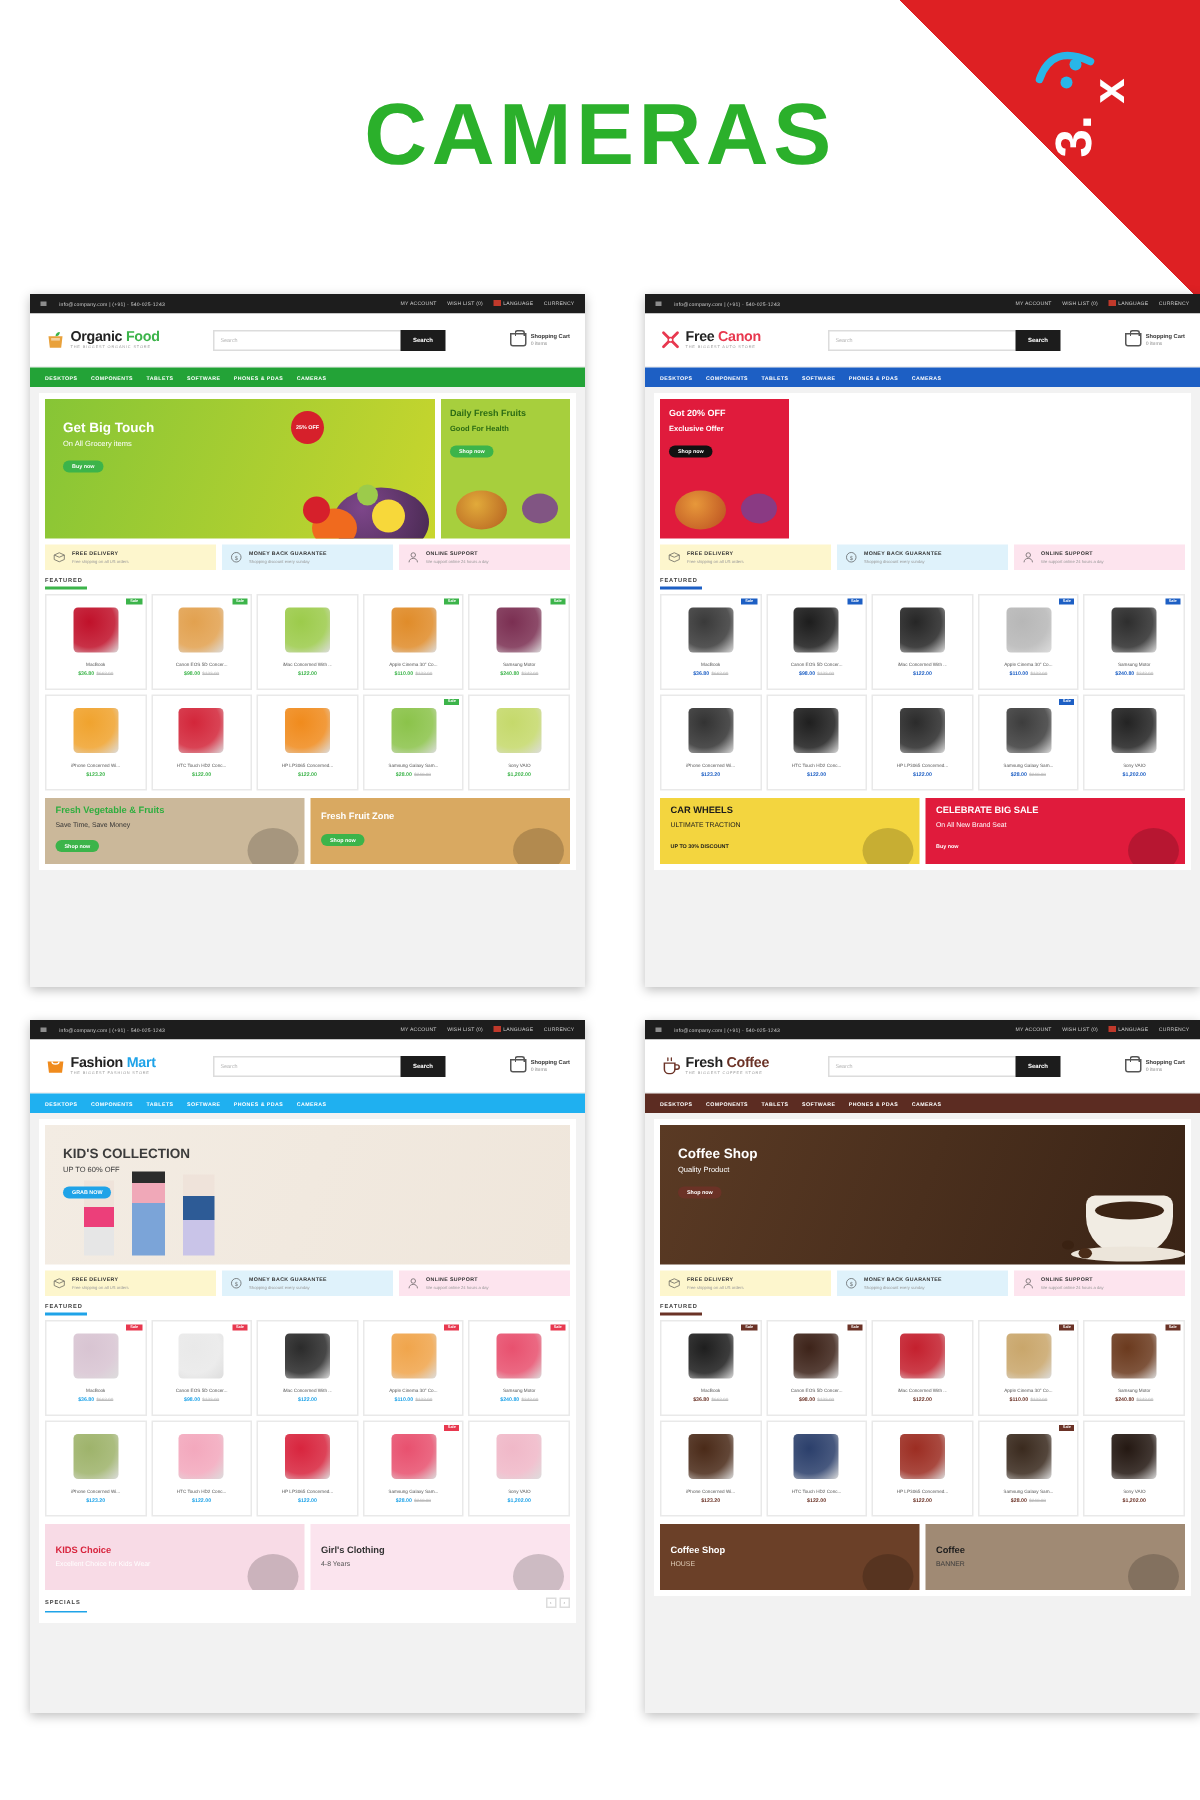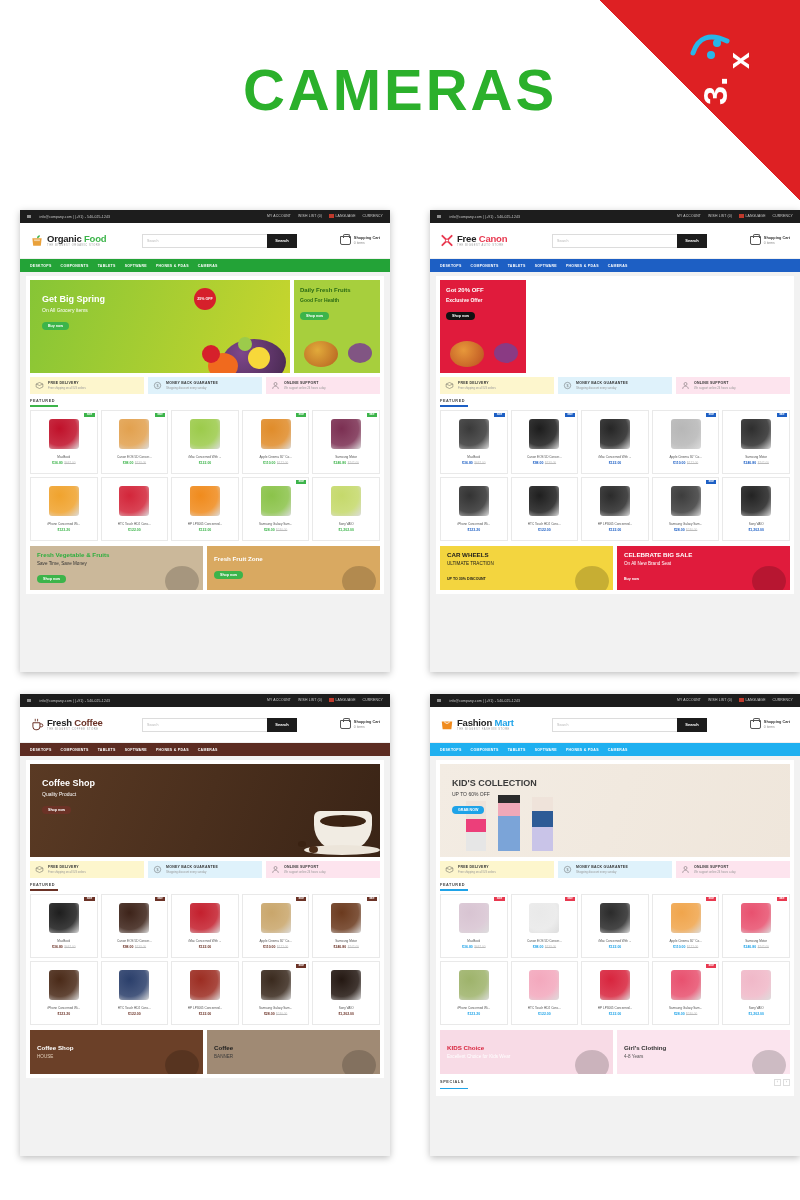--- a/index.html
+++ b/index.html
@@ -23,21 +23,21 @@
     position:absolute; top:56px; left:0; width:800px; text-align:center;
     font-size:58px; font-weight:bold; letter-spacing:3px; color:#2bb02b;
   }
   .brand-sub {
     position:absolute; top:130px; left:0; width:800px; text-align:center;
     font-size:17px; font-weight:bold; color:#3a3a3a; letter-spacing:.4px;
   }
 
   
   .grid {
-    position:absolute; top:210px; left:0; width:800px;
+    position:absolute; top:196px; left:0; width:800px;
     display:grid; grid-template-columns:370px 370px; gap:22px 40px;
     padding:0 20px;
   }
   .thumb {
     width:370px; height:462px; background:#fff;
     box-shadow:0 2px 7px rgba(0,0,0,.26);
     overflow:hidden; position:relative;
     display:flex; flex-direction:column;
   }
 
@@ -223,21 +223,21 @@
 
         <div class="banner-row">
           <div class="main-banner" style="background:linear-gradient(110deg,#86c536,#c9d62d);padding:14px 0 0 12px;color:#ffffff">
 
     <div class="blob" style="right:4px;bottom:-12px;width:64px;height:46px;background:radial-gradient(circle at 30% 30%,#7a3f8f,#3c1d4d);opacity:.95"></div>
     <div class="blob" style="right:52px;bottom:-6px;width:30px;height:26px;background:#f06a1e"></div>
     <div class="blob" style="right:20px;bottom:4px;width:22px;height:22px;background:#f7d83a"></div>
     <div class="blob" style="right:70px;bottom:10px;width:18px;height:18px;background:#d6202b"></div>
     <div class="blob" style="right:38px;bottom:22px;width:14px;height:14px;background:#9ccb4b"></div>
             <div style="position:relative;z-index:3;max-width:62%">
-              <div class="bn-title">Get Big Spring</div>
+              <div class="bn-title">Get Big Touch</div>
               
               <div class="bn-sub">On All Grocery items</div>
               <div class="bn-btn" style="background:#3cb44a;color:#fff">Buy now</div>
             </div>
             <div style="position:absolute;top:8px;right:74px;width:22px;height:22px;border-radius:50%;background:#d6202b;color:#fff;display:flex;align-items:center;justify-content:center;font-size:3.6px;font-weight:bold;text-align:center;z-index:4">25% OFF</div>
           </div>
 
     <div class="side-banner" style="background:#a7cf3d;padding:7px 6px;color:#2b6b14">
       <div style="font-size:6px;font-weight:bold;line-height:1.3">Daily Fresh  Fruits</div>
       <div style="font-size:5px;font-weight:bold;margin-top:2px">Good For Health</div>
@@ -591,20 +591,245 @@
     </div>
     <div class="bot-b" style="background:#e01b3c;padding:0 7px">
       <div style="z-index:2">
         <div style="font-size:6.2px;font-weight:bold;color:#ffffff;line-height:1.2">CELEBRATE BIG SALE</div>
         <div style="font-size:4.6px;color:#ffffff;margin-top:2px">On All New Brand Seat</div>
         <div class="bn-btn" style="background:transparent;color:#ffffff;padding:0">Buy now</div>
       </div>
       <div class="blob" style="right:4px;bottom:-6px;width:34px;height:30px;background:rgba(0,0,0,.18)"></div>
     </div>
           </div>
+
+      </div>
+    </div>
+  </div>
+  <div class="thumb">
+
+    <div class="tbar">
+      <div class="tbar-l">
+          <span class="tb-ico"></span>
+        <span>info@company.com | (+91) - 540-025-1243</span>
+        </div>
+      <div class="tbar-r">
+        <span>MY ACCOUNT</span>
+        <span>WISH LIST (0)</span>
+        <span><span class="tb-flag"></span><span>LANGUAGE</span></span>
+        <span>CURRENCY</span>
+      </div>
+    </div>
+
+    <div class="hdr">
+      <div class="logo-wrap">
+        <div class="logo-icon"><svg viewBox="0 0 24 24" style="width:14px;height:15px">
+              <path d="M3 7h18l-1.5 13H4.5L3 7z" fill="#f08b1d"></path>
+              <path d="M8 7c0 4 8 4 8 0" fill="none" stroke="#fff" stroke-width="1.6"></path>
+            </svg></div>
+        <div class="logo-txt">
+          <div class="logo-name">
+            <span style="color:#232323">Fashion</span>
+            <span style="color:#1fa3e8">Mart</span>
+          </div>
+          <div class="logo-tag">THE BIGGEST FASHION STORE</div>
+        </div>
+      </div>
+      <div class="search-box">
+        <div class="search-in">Search</div>
+        <div class="search-btn">Search</div>
+      </div>
+      <div class="cart">
+        <div class="cart-ico"></div>
+        <div class="cart-txt">
+          <div class="cart-t1">Shopping Cart</div>
+          <div class="cart-t2">0 items</div>
+        </div>
+      </div>
+    </div>
+
+    <div class="nav" style="background:#1fb0f0">
+        <span>DESKTOPS</span>
+        <span>COMPONENTS</span>
+        <span>TABLETS</span>
+        <span>SOFTWARE</span>
+        <span>PHONES &amp; PDAS</span>
+        <span>CAMERAS</span>
+      </div>
+
+    <div class="tbody">
+      <div class="panel">
+
+        <div class="banner-row">
+          <div class="main-banner" style="background:linear-gradient(110deg,#f3ece3,#efe6db);padding:14px 0 0 12px;color:#3b3b3b">
+
+    <div style="position:absolute;left:26px;bottom:6px;width:20px;height:50px;background:linear-gradient(180deg,#efe3da 0 36%,#ec3f7a 36% 62%,#e6e6e6 62%)"></div>
+    <div style="position:absolute;left:58px;bottom:6px;width:22px;height:56px;background:linear-gradient(180deg,#2b2b2b 0 14%,#f0a8b8 14% 38%,#7ba4d8 38%)"></div>
+    <div style="position:absolute;left:92px;bottom:6px;width:21px;height:54px;background:linear-gradient(180deg,#efe3da 0 26%,#2d5b96 26% 56%,#c9c4e8 56%)"></div>
+            <div style="position:relative;z-index:3;max-width:62%">
+              <div class="bn-title">KID'S COLLECTION</div>
+              
+              <div class="bn-sub">UP TO 60% OFF</div>
+              <div class="bn-btn" style="background:#1fa3e8;color:#fff">GRAB NOW</div>
+            </div>
+
+          </div>
+
+        </div>
+
+        <div class="svc">
+    <div class="svc-box" style="background:#fdf6cd">
+      <svg class="svc-ico" viewBox="0 0 24 24">
+                <path d="M3 8l9-4 9 4-9 4-9-4z" fill="none" stroke="#444" stroke-width="1.6"></path>
+                <path d="M3 8v8l9 4 9-4V8" fill="none" stroke="#444" stroke-width="1.6"></path>
+              </svg>
+      <div>
+        <div class="svc-t1">FREE DELIVERY</div>
+        <div class="svc-t2">Free shipping on all US orders</div>
+      </div>
+    </div>
+    <div class="svc-box" style="background:#dff2fb">
+      <svg class="svc-ico" viewBox="0 0 24 24">
+                <circle cx="12" cy="12" r="8.5" fill="none" stroke="#444" stroke-width="1.6"></circle>
+                <text x="12" y="16" font-size="10" text-anchor="middle" fill="#444" font-family="Liberation Sans, sans-serif">$</text>
+              </svg>
+      <div>
+        <div class="svc-t1">MONEY BACK GUARANTEE</div>
+        <div class="svc-t2">Shopping discount every sunday</div>
+      </div>
+    </div>
+    <div class="svc-box" style="background:#fde4ee">
+      <svg class="svc-ico" viewBox="0 0 24 24">
+                <circle cx="12" cy="8" r="4" fill="none" stroke="#444" stroke-width="1.6"></circle>
+                <path d="M4.5 21c0-4.4 3.4-7 7.5-7s7.5 2.6 7.5 7" fill="none" stroke="#444" stroke-width="1.6"></path>
+              </svg>
+      <div>
+        <div class="svc-t1">ONLINE SUPPORT</div>
+        <div class="svc-t2">We support online 24 hours a day</div>
+      </div>
+    </div>
+          </div>
+
+        <div class="sec-head">
+          <span>FEATURED</span>
+        </div>
+        <div class="sec-underline" style="background:#1fa3e8"></div>
+
+        <div class="prow">
+  <div class="pcard">
+    <span class="ptag" style="background:#e8384f">Sale</span>
+    <div class="pimg" style="background:radial-gradient(circle at 35% 32%, #d8c4d2, #d8c4d2dd 60%, #00000022);"></div>
+    <div class="pname">MacBook</div>
+    <div class="pprice" style="color:#1fa3e8">
+      <span>$36.80</span><span class="pold">$662.00</span>
+    </div>
+  </div>
+  <div class="pcard">
+    <span class="ptag" style="background:#e8384f">Sale</span>
+    <div class="pimg" style="background:radial-gradient(circle at 35% 32%, #e9e9e9, #e9e9e9dd 60%, #00000022);"></div>
+    <div class="pname">Canon EOS 5D Concer...</div>
+    <div class="pprice" style="color:#1fa3e8">
+      <span>$98.00</span><span class="pold">$133.00</span>
+    </div>
+  </div>
+  <div class="pcard">
+
+    <div class="pimg" style="background:radial-gradient(circle at 35% 32%, #2b2b2b, #2b2b2bdd 60%, #00000022);"></div>
+    <div class="pname">iMac Concerned With ...</div>
+    <div class="pprice" style="color:#1fa3e8">
+      <span>$122.00</span>
+    </div>
+  </div>
+  <div class="pcard">
+    <span class="ptag" style="background:#e8384f">Sale</span>
+    <div class="pimg" style="background:radial-gradient(circle at 35% 32%, #f0a54c, #f0a54cdd 60%, #00000022);"></div>
+    <div class="pname">Apple Cinema 30" Co...</div>
+    <div class="pprice" style="color:#1fa3e8">
+      <span>$110.00</span><span class="pold">$122.00</span>
+    </div>
+  </div>
+  <div class="pcard">
+    <span class="ptag" style="background:#e8384f">Sale</span>
+    <div class="pimg" style="background:radial-gradient(circle at 35% 32%, #e8516f, #e8516fdd 60%, #00000022);"></div>
+    <div class="pname">Samsung Motor</div>
+    <div class="pprice" style="color:#1fa3e8">
+      <span>$240.80</span><span class="pold">$242.00</span>
+    </div>
+  </div>
+          </div>
+        <div class="prow" style="margin-top:3px">
+  <div class="pcard">
+
+    <div class="pimg" style="background:radial-gradient(circle at 35% 32%, #9eb36b, #9eb36bdd 60%, #00000022);"></div>
+    <div class="pname">iPhone Concerned Wi...</div>
+    <div class="pprice" style="color:#1fa3e8">
+      <span>$123.20</span>
+    </div>
+  </div>
+  <div class="pcard">
+
+    <div class="pimg" style="background:radial-gradient(circle at 35% 32%, #f3a8bd, #f3a8bddd 60%, #00000022);"></div>
+    <div class="pname">HTC Touch HD2 Conc...</div>
+    <div class="pprice" style="color:#1fa3e8">
+      <span>$122.00</span>
+    </div>
+  </div>
+  <div class="pcard">
+
+    <div class="pimg" style="background:radial-gradient(circle at 35% 32%, #d8253e, #d8253edd 60%, #00000022);"></div>
+    <div class="pname">HP LP3065 Concerned...</div>
+    <div class="pprice" style="color:#1fa3e8">
+      <span>$122.00</span>
+    </div>
+  </div>
+  <div class="pcard">
+    <span class="ptag" style="background:#e8384f">Sale</span>
+    <div class="pimg" style="background:radial-gradient(circle at 35% 32%, #e8516f, #e8516fdd 60%, #00000022);"></div>
+    <div class="pname">Samsung Galaxy Sam...</div>
+    <div class="pprice" style="color:#1fa3e8">
+      <span>$28.00</span><span class="pold">$240.00</span>
+    </div>
+  </div>
+  <div class="pcard">
+
+    <div class="pimg" style="background:radial-gradient(circle at 35% 32%, #f0b8c8, #f0b8c8dd 60%, #00000022);"></div>
+    <div class="pname">Sony VAIO</div>
+    <div class="pprice" style="color:#1fa3e8">
+      <span>$1,202.00</span>
+    </div>
+  </div>
+          </div>
+
+        <div class="bot-row">
+    <div class="bot-b" style="background:#f8dbe6;padding:0 7px">
+      <div style="z-index:2">
+        <div style="font-size:6.2px;font-weight:bold;color:#d8253e;line-height:1.2">KIDS Choice</div>
+        <div style="font-size:4.6px;color:#ffffff;margin-top:2px">Excellent Choice for Kids Wear</div>
+
+      </div>
+      <div class="blob" style="right:4px;bottom:-6px;width:34px;height:30px;background:rgba(0,0,0,.18)"></div>
+    </div>
+    <div class="bot-b" style="background:#fbe4ee;padding:0 7px">
+      <div style="z-index:2">
+        <div style="font-size:6.2px;font-weight:bold;color:#333333;line-height:1.2">Girl's Clothing</div>
+        <div style="font-size:4.6px;color:#555555;margin-top:2px">4-8 Years</div>
+
+      </div>
+      <div class="blob" style="right:4px;bottom:-6px;width:34px;height:30px;background:rgba(0,0,0,.18)"></div>
+    </div>
+          </div>
+
+        <div class="sec-head" style="margin-top:5px">
+          <span>SPECIALS</span>
+          <span class="arrows">
+            <span class="arrow">‹</span>
+            <span class="arrow">›</span>
+          </span>
+        </div>
+        <div class="sec-underline" style="background:#1fa3e8"></div>
 
       </div>
     </div>
   </div>
   <div class="thumb">
 
     <div class="tbar">
       <div class="tbar-l">
           <span class="tb-ico"></span>
         <span>info@company.com | (+91) - 540-025-1243</span>
@@ -814,238 +1039,13 @@
         <div style="font-size:4.6px;color:#3b3b3b;margin-top:2px">BANNER</div>
 
       </div>
       <div class="blob" style="right:4px;bottom:-6px;width:34px;height:30px;background:rgba(0,0,0,.18)"></div>
     </div>
           </div>
 
       </div>
     </div>
   </div>
-  <div class="thumb">
-
-    <div class="tbar">
-      <div class="tbar-l">
-          <span class="tb-ico"></span>
-        <span>info@company.com | (+91) - 540-025-1243</span>
-        </div>
-      <div class="tbar-r">
-        <span>MY ACCOUNT</span>
-        <span>WISH LIST (0)</span>
-        <span><span class="tb-flag"></span><span>LANGUAGE</span></span>
-        <span>CURRENCY</span>
-      </div>
-    </div>
-
-    <div class="hdr">
-      <div class="logo-wrap">
-        <div class="logo-icon"><svg viewBox="0 0 24 24" style="width:14px;height:15px">
-              <path d="M3 7h18l-1.5 13H4.5L3 7z" fill="#f08b1d"></path>
-              <path d="M8 7c0 4 8 4 8 0" fill="none" stroke="#fff" stroke-width="1.6"></path>
-            </svg></div>
-        <div class="logo-txt">
-          <div class="logo-name">
-            <span style="color:#232323">Fashion</span>
-            <span style="color:#1fa3e8">Mart</span>
-          </div>
-          <div class="logo-tag">THE BIGGEST FASHION STORE</div>
-        </div>
-      </div>
-      <div class="search-box">
-        <div class="search-in">Search</div>
-        <div class="search-btn">Search</div>
-      </div>
-      <div class="cart">
-        <div class="cart-ico"></div>
-        <div class="cart-txt">
-          <div class="cart-t1">Shopping Cart</div>
-          <div class="cart-t2">0 items</div>
-        </div>
-      </div>
-    </div>
-
-    <div class="nav" style="background:#1fb0f0">
-        <span>DESKTOPS</span>
-        <span>COMPONENTS</span>
-        <span>TABLETS</span>
-        <span>SOFTWARE</span>
-        <span>PHONES &amp; PDAS</span>
-        <span>CAMERAS</span>
-      </div>
-
-    <div class="tbody">
-      <div class="panel">
-
-        <div class="banner-row">
-          <div class="main-banner" style="background:linear-gradient(110deg,#f3ece3,#efe6db);padding:14px 0 0 12px;color:#3b3b3b">
-
-    <div style="position:absolute;left:26px;bottom:6px;width:20px;height:50px;background:linear-gradient(180deg,#efe3da 0 36%,#ec3f7a 36% 62%,#e6e6e6 62%)"></div>
-    <div style="position:absolute;left:58px;bottom:6px;width:22px;height:56px;background:linear-gradient(180deg,#2b2b2b 0 14%,#f0a8b8 14% 38%,#7ba4d8 38%)"></div>
-    <div style="position:absolute;left:92px;bottom:6px;width:21px;height:54px;background:linear-gradient(180deg,#efe3da 0 26%,#2d5b96 26% 56%,#c9c4e8 56%)"></div>
-            <div style="position:relative;z-index:3;max-width:62%">
-              <div class="bn-title">KID'S COLLECTION</div>
-              
-              <div class="bn-sub">UP TO 60% OFF</div>
-              <div class="bn-btn" style="background:#1fa3e8;color:#fff">GRAB NOW</div>
-            </div>
-
-          </div>
-
-        </div>
-
-        <div class="svc">
-    <div class="svc-box" style="background:#fdf6cd">
-      <svg class="svc-ico" viewBox="0 0 24 24">
-                <path d="M3 8l9-4 9 4-9 4-9-4z" fill="none" stroke="#444" stroke-width="1.6"></path>
-                <path d="M3 8v8l9 4 9-4V8" fill="none" stroke="#444" stroke-width="1.6"></path>
-              </svg>
-      <div>
-        <div class="svc-t1">FREE DELIVERY</div>
-        <div class="svc-t2">Free shipping on all US orders</div>
-      </div>
-    </div>
-    <div class="svc-box" style="background:#dff2fb">
-      <svg class="svc-ico" viewBox="0 0 24 24">
-                <circle cx="12" cy="12" r="8.5" fill="none" stroke="#444" stroke-width="1.6"></circle>
-                <text x="12" y="16" font-size="10" text-anchor="middle" fill="#444" font-family="Liberation Sans, sans-serif">$</text>
-              </svg>
-      <div>
-        <div class="svc-t1">MONEY BACK GUARANTEE</div>
-        <div class="svc-t2">Shopping discount every sunday</div>
-      </div>
-    </div>
-    <div class="svc-box" style="background:#fde4ee">
-      <svg class="svc-ico" viewBox="0 0 24 24">
-                <circle cx="12" cy="8" r="4" fill="none" stroke="#444" stroke-width="1.6"></circle>
-                <path d="M4.5 21c0-4.4 3.4-7 7.5-7s7.5 2.6 7.5 7" fill="none" stroke="#444" stroke-width="1.6"></path>
-              </svg>
-      <div>
-        <div class="svc-t1">ONLINE SUPPORT</div>
-        <div class="svc-t2">We support online 24 hours a day</div>
-      </div>
-    </div>
-          </div>
-
-        <div class="sec-head">
-          <span>FEATURED</span>
-        </div>
-        <div class="sec-underline" style="background:#1fa3e8"></div>
-
-        <div class="prow">
-  <div class="pcard">
-    <span class="ptag" style="background:#e8384f">Sale</span>
-    <div class="pimg" style="background:radial-gradient(circle at 35% 32%, #d8c4d2, #d8c4d2dd 60%, #00000022);"></div>
-    <div class="pname">MacBook</div>
-    <div class="pprice" style="color:#1fa3e8">
-      <span>$36.80</span><span class="pold">$662.00</span>
-    </div>
-  </div>
-  <div class="pcard">
-    <span class="ptag" style="background:#e8384f">Sale</span>
-    <div class="pimg" style="background:radial-gradient(circle at 35% 32%, #e9e9e9, #e9e9e9dd 60%, #00000022);"></div>
-    <div class="pname">Canon EOS 5D Concer...</div>
-    <div class="pprice" style="color:#1fa3e8">
-      <span>$98.00</span><span class="pold">$133.00</span>
-    </div>
-  </div>
-  <div class="pcard">
-
-    <div class="pimg" style="background:radial-gradient(circle at 35% 32%, #2b2b2b, #2b2b2bdd 60%, #00000022);"></div>
-    <div class="pname">iMac Concerned With ...</div>
-    <div class="pprice" style="color:#1fa3e8">
-      <span>$122.00</span>
-    </div>
-  </div>
-  <div class="pcard">
-    <span class="ptag" style="background:#e8384f">Sale</span>
-    <div class="pimg" style="background:radial-gradient(circle at 35% 32%, #f0a54c, #f0a54cdd 60%, #00000022);"></div>
-    <div class="pname">Apple Cinema 30" Co...</div>
-    <div class="pprice" style="color:#1fa3e8">
-      <span>$110.00</span><span class="pold">$122.00</span>
-    </div>
-  </div>
-  <div class="pcard">
-    <span class="ptag" style="background:#e8384f">Sale</span>
-    <div class="pimg" style="background:radial-gradient(circle at 35% 32%, #e8516f, #e8516fdd 60%, #00000022);"></div>
-    <div class="pname">Samsung Motor</div>
-    <div class="pprice" style="color:#1fa3e8">
-      <span>$240.80</span><span class="pold">$242.00</span>
-    </div>
-  </div>
-          </div>
-        <div class="prow" style="margin-top:3px">
-  <div class="pcard">
-
-    <div class="pimg" style="background:radial-gradient(circle at 35% 32%, #9eb36b, #9eb36bdd 60%, #00000022);"></div>
-    <div class="pname">iPhone Concerned Wi...</div>
-    <div class="pprice" style="color:#1fa3e8">
-      <span>$123.20</span>
-    </div>
-  </div>
-  <div class="pcard">
-
-    <div class="pimg" style="background:radial-gradient(circle at 35% 32%, #f3a8bd, #f3a8bddd 60%, #00000022);"></div>
-    <div class="pname">HTC Touch HD2 Conc...</div>
-    <div class="pprice" style="color:#1fa3e8">
-      <span>$122.00</span>
-    </div>
-  </div>
-  <div class="pcard">
-
-    <div class="pimg" style="background:radial-gradient(circle at 35% 32%, #d8253e, #d8253edd 60%, #00000022);"></div>
-    <div class="pname">HP LP3065 Concerned...</div>
-    <div class="pprice" style="color:#1fa3e8">
-      <span>$122.00</span>
-    </div>
-  </div>
-  <div class="pcard">
-    <span class="ptag" style="background:#e8384f">Sale</span>
-    <div class="pimg" style="background:radial-gradient(circle at 35% 32%, #e8516f, #e8516fdd 60%, #00000022);"></div>
-    <div class="pname">Samsung Galaxy Sam...</div>
-    <div class="pprice" style="color:#1fa3e8">
-      <span>$28.00</span><span class="pold">$240.00</span>
-    </div>
-  </div>
-  <div class="pcard">
-
-    <div class="pimg" style="background:radial-gradient(circle at 35% 32%, #f0b8c8, #f0b8c8dd 60%, #00000022);"></div>
-    <div class="pname">Sony VAIO</div>
-    <div class="pprice" style="color:#1fa3e8">
-      <span>$1,202.00</span>
-    </div>
-  </div>
-          </div>
-
-        <div class="bot-row">
-    <div class="bot-b" style="background:#f8dbe6;padding:0 7px">
-      <div style="z-index:2">
-        <div style="font-size:6.2px;font-weight:bold;color:#d8253e;line-height:1.2">KIDS Choice</div>
-        <div style="font-size:4.6px;color:#ffffff;margin-top:2px">Excellent Choice for Kids Wear</div>
-
-      </div>
-      <div class="blob" style="right:4px;bottom:-6px;width:34px;height:30px;background:rgba(0,0,0,.18)"></div>
-    </div>
-    <div class="bot-b" style="background:#fbe4ee;padding:0 7px">
-      <div style="z-index:2">
-        <div style="font-size:6.2px;font-weight:bold;color:#333333;line-height:1.2">Girl's Clothing</div>
-        <div style="font-size:4.6px;color:#555555;margin-top:2px">4-8 Years</div>
-
-      </div>
-      <div class="blob" style="right:4px;bottom:-6px;width:34px;height:30px;background:rgba(0,0,0,.18)"></div>
-    </div>
-          </div>
-
-        <div class="sec-head" style="margin-top:5px">
-          <span>SPECIALS</span>
-          <span class="arrows">
-            <span class="arrow">‹</span>
-            <span class="arrow">›</span>
-          </span>
-        </div>
-        <div class="sec-underline" style="background:#1fa3e8"></div>
-
-      </div>
-    </div>
-  </div>
   </div>
 
 </body></html>

